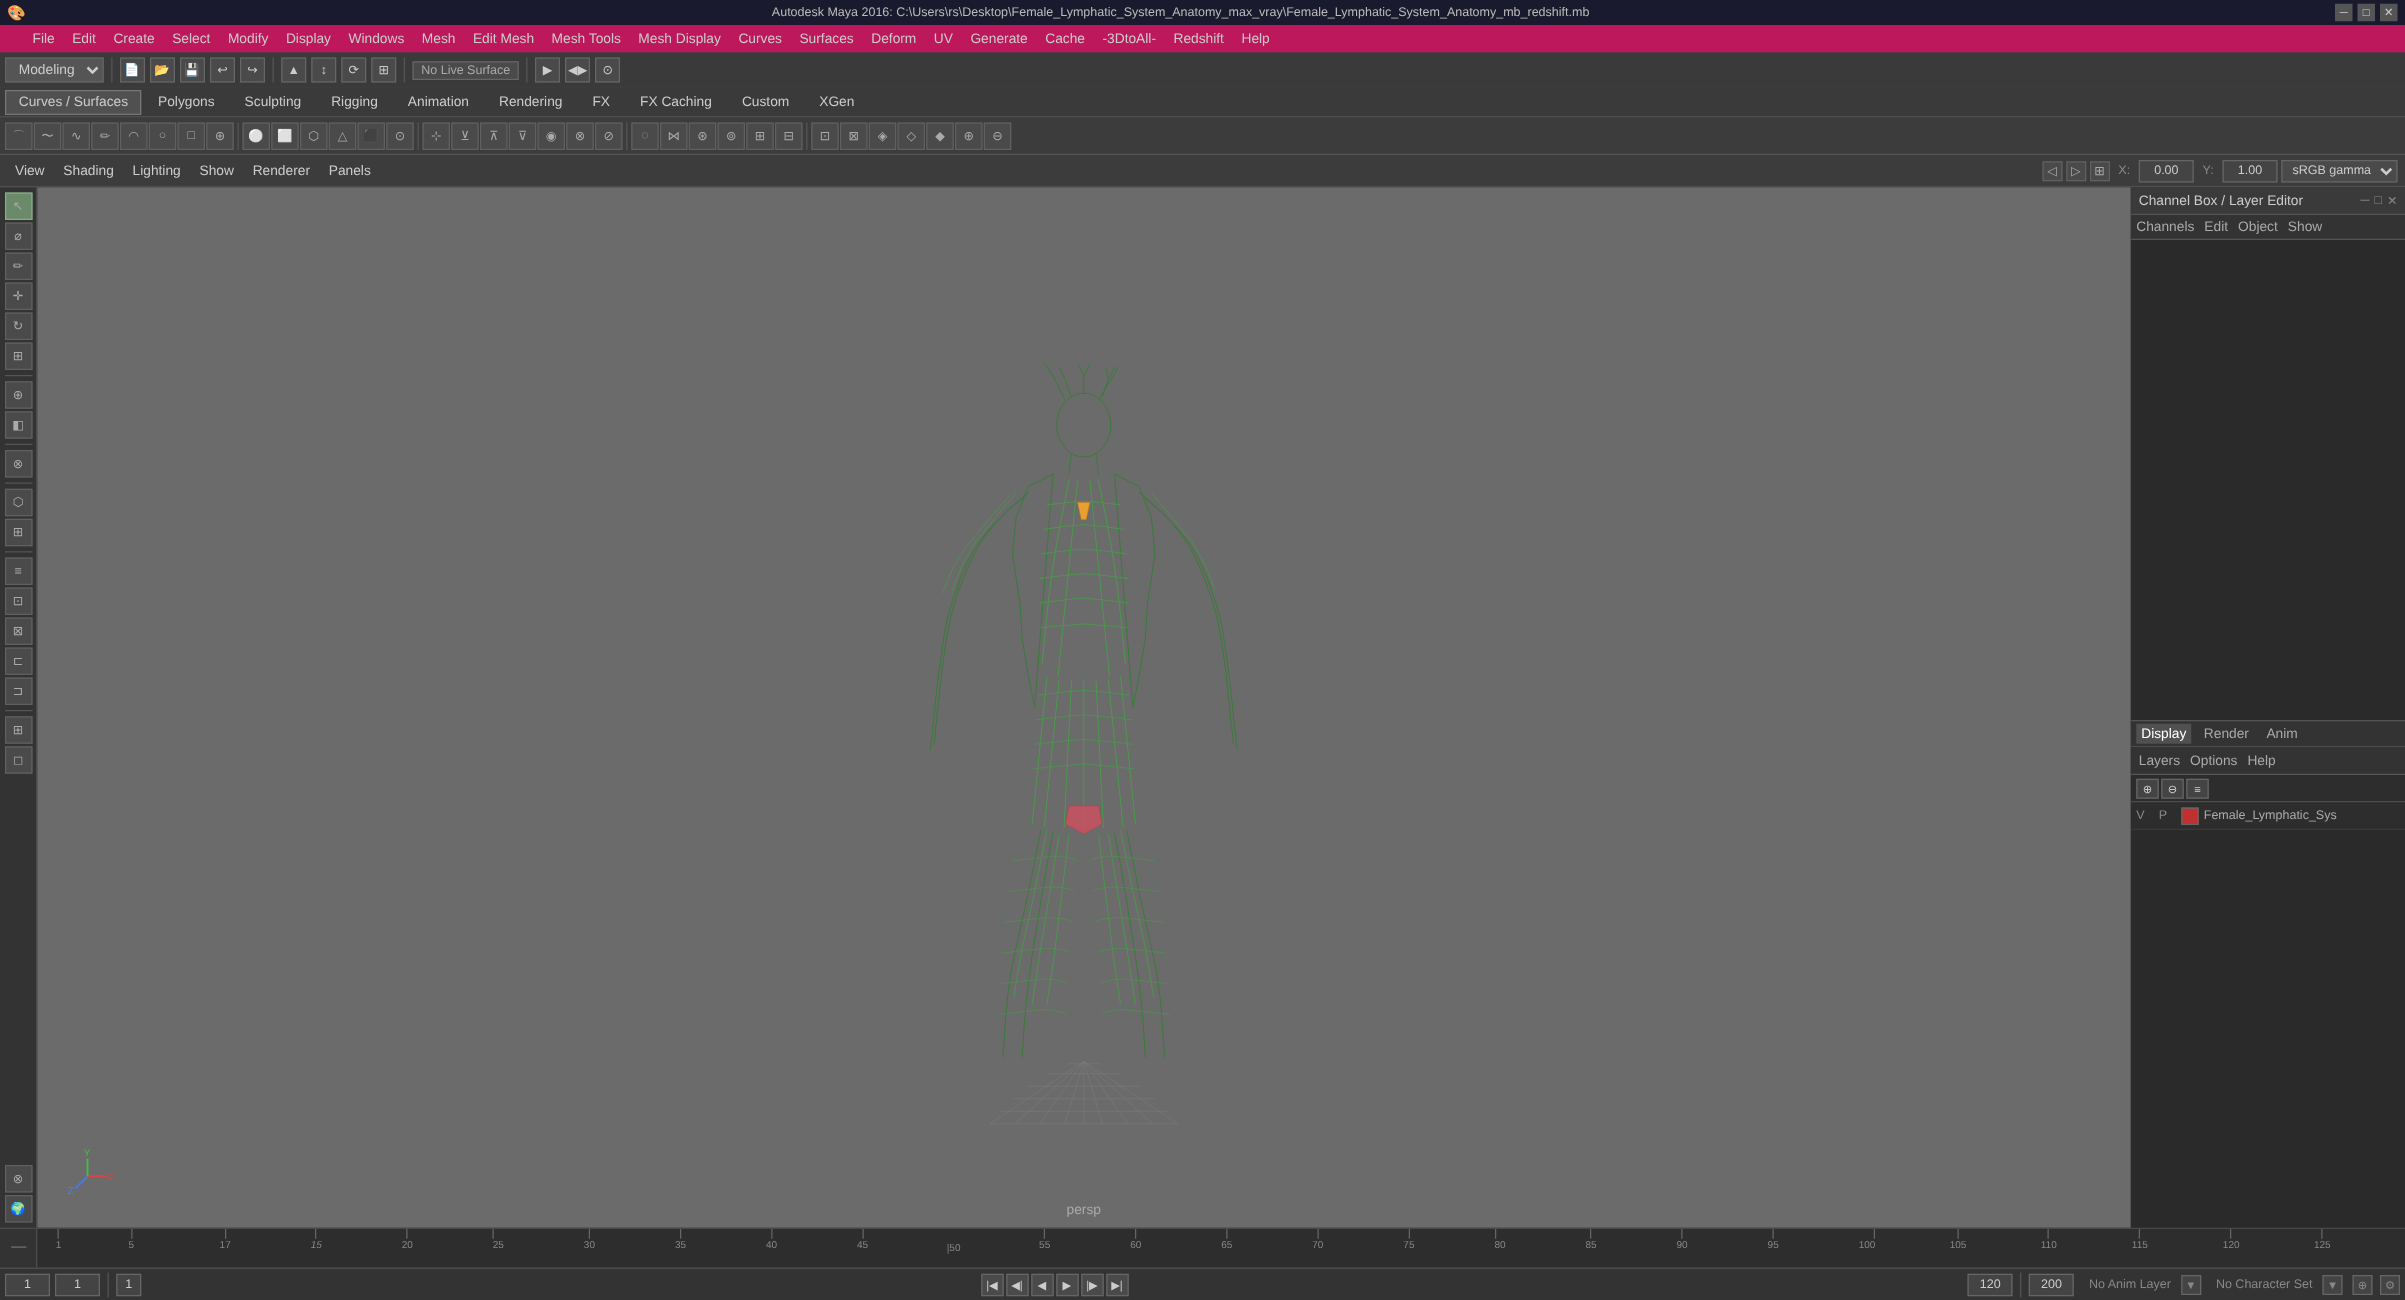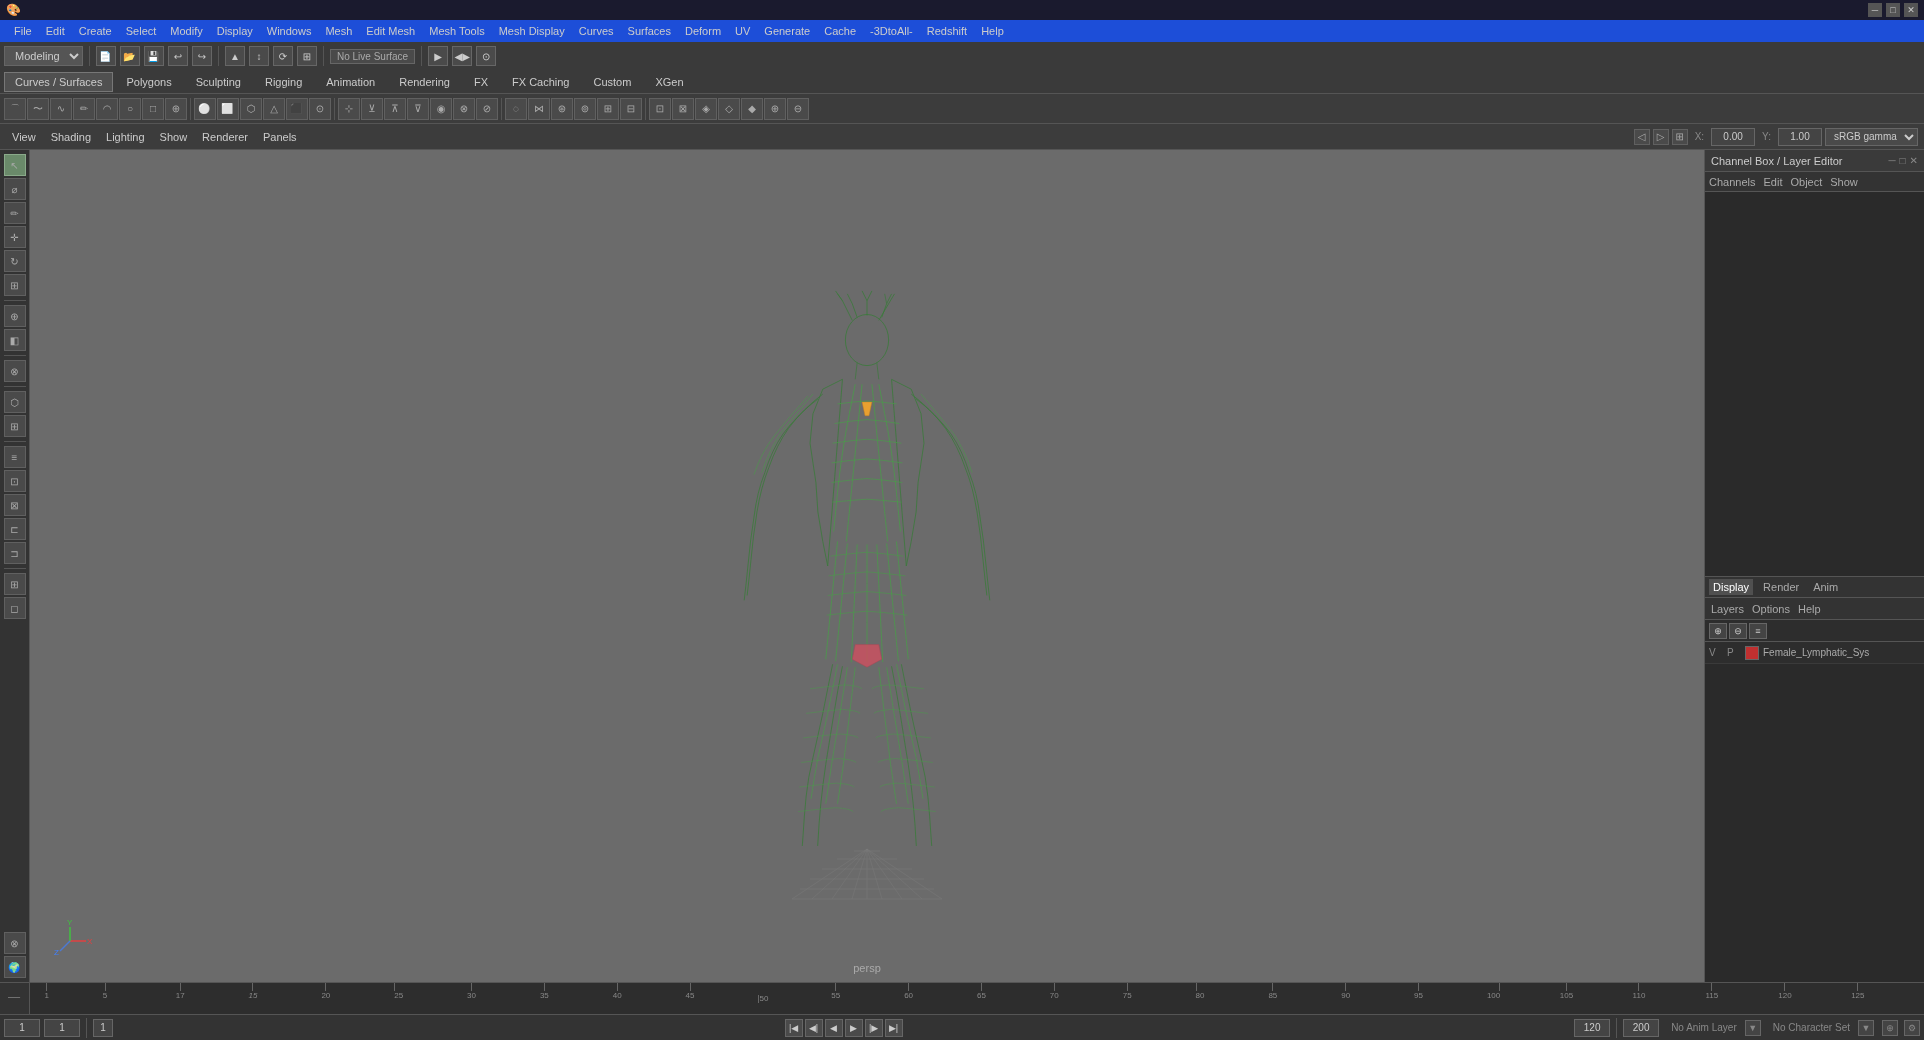--- a/index.html
+++ b/index.html
@@ -32,24 +32,24 @@
       width: 14px; height: 14px;
       background: #555;
       display: flex; align-items: center; justify-content: center;
       font-size: 9px; cursor: pointer; color: #ccc;
     }
 
     
     #menu-bar {
       width: 100%;
       height: 22px;
-      background: #1d4ed8;
-      display: flex;
-      align-items: center;
-      padding: 0 8px;
+      background: #be185d;
+      display: flex;
+      align-items: center;
+      padding: 0 20px;
       gap: 2px;
     }
     .menu-item {
       padding: 2px 6px;
       color: #ccc;
       font-size: 11px;
       cursor: pointer;
       white-space: nowrap;
     }
 
@@ -418,20 +418,21 @@
       color: #ccc;
       font-size: 10px;
       text-align: center;
     }
   </style>
 </head>
 <body>
 
 <div id="title-bar">
   <span style="font-size:12px;">🎨</span>
+  <span class="title-text">Autodesk Maya 2016: C:\Users\rs\Desktop\Female_Lymphatic_System_Anatomy_max_vray\Female_Lymphatic_System_Anatomy_mb_redshift.mb</span>
   <div class="win-controls">
     <div class="win-btn">─</div>
     <div class="win-btn">□</div>
     <div class="win-btn">✕</div>
   </div>
 </div>
 
 <div id="menu-bar">
   <div class="menu-item">File</div>
   <div class="menu-item">Edit</div>

